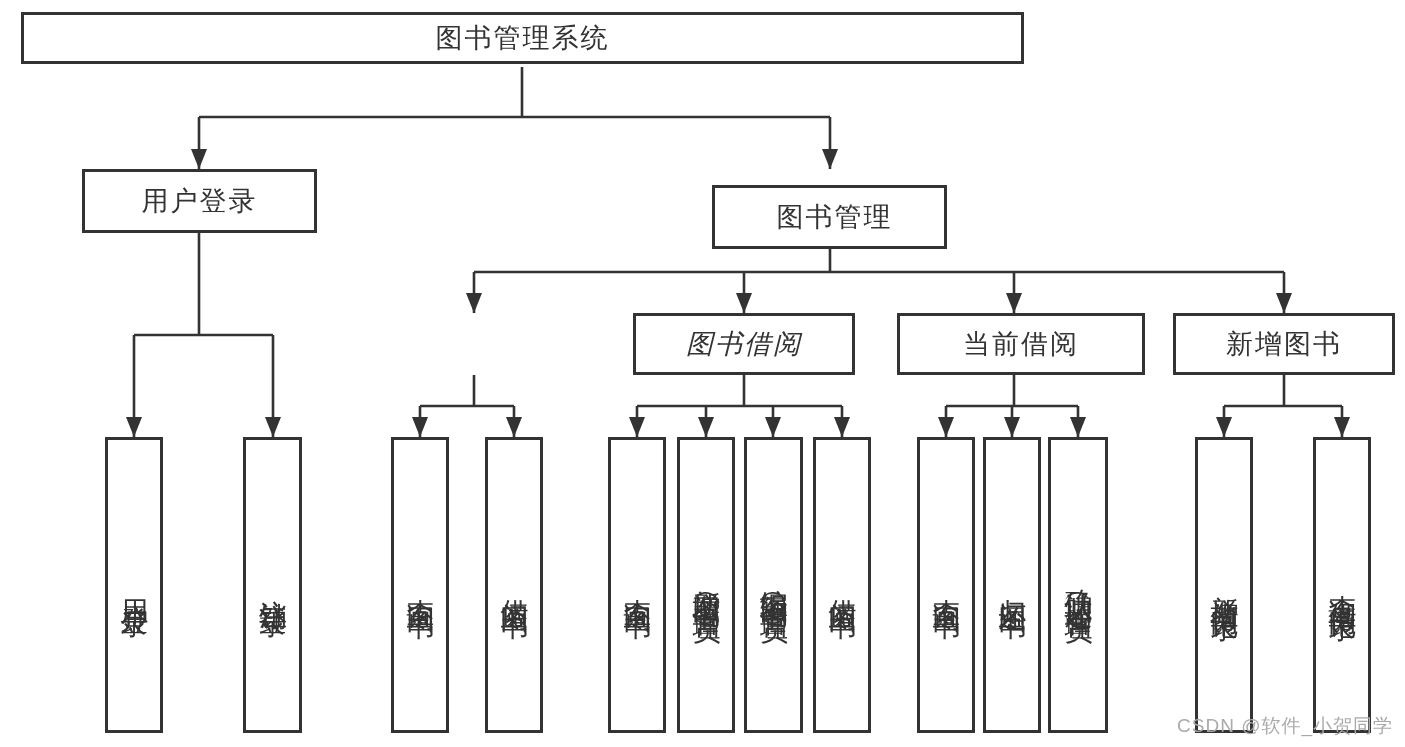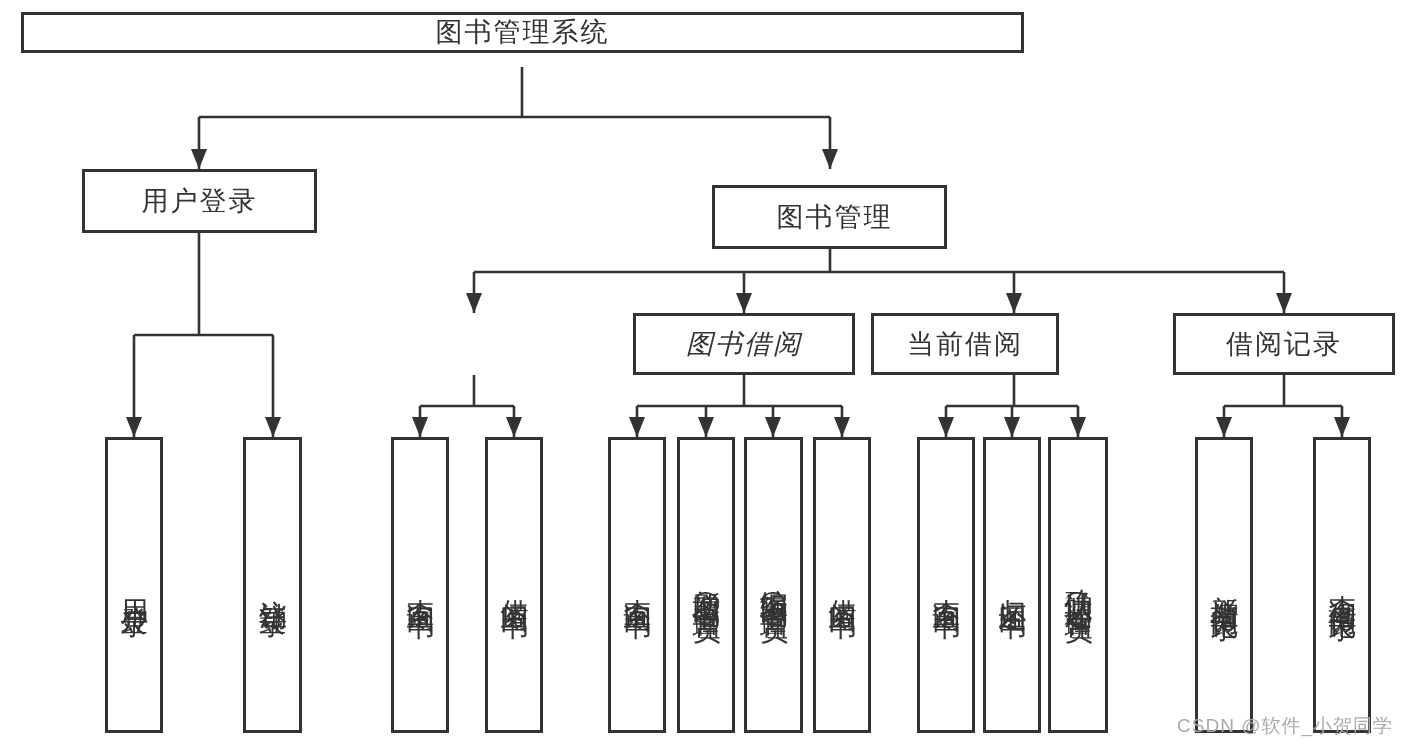--- a/index.html
+++ b/index.html
@@ -84,39 +84,39 @@
       <polygon points="765,417 781,417 773,437"></polygon>
       <polygon points="834,417 850,417 842,437"></polygon>
       <polygon points="938,417 954,417 946,437"></polygon>
       <polygon points="1004,417 1020,417 1012,437"></polygon>
       <polygon points="1070,417 1086,417 1078,437"></polygon>
       <polygon points="1216,417 1232,417 1224,437"></polygon>
       <polygon points="1334,417 1350,417 1342,437"></polygon>
     </g>
   </svg>
 
-  <div class="box" style="left:21px; top:12px; width:1003px; height:41px;align-items:flex-end;">
+  <div class="box" style="left:21px; top:12px; width:1003px; height:52px;">
     <span class="h-label">图书管理系统</span>
   </div>
 
   <div class="box" style="left:82px; top:169px; width:235px; height:64px;">
     <span class="h-label">用户登录</span>
   </div>
   <div class="box" style="left:712px; top:185px; width:235px; height:64px;padding-left:10px;">
     <span class="h-label">图书管理</span>
   </div>
 
   <div class="box" style="left:633px; top:313px; width:222px; height:62px;font-style:italic;">
     <span class="h-label">图书借阅</span>
   </div>
-  <div class="box" style="left:871px; top:313px; width:188px; height:62px;">
+  <div class="box" style="left:897px; top:313px; width:248px; height:62px;">
     <span class="h-label">当前借阅</span>
   </div>
   <div class="box" style="left:1173px; top:313px; width:222px; height:62px;">
-    <span class="h-label">借阅记录</span>
+    <span class="h-label">新增图书</span>
   </div>
 
   <div class="box" style="left:105px; top:437px; width:58px; height:296px;">
     <span class="v-label">用户登录</span>
   </div>
   <div class="box" style="left:243px; top:437px; width:59px; height:296px;">
     <span class="v-label">注销登录</span>
   </div>
 
   <div class="box" style="left:391px; top:437px; width:58px; height:296px;">

